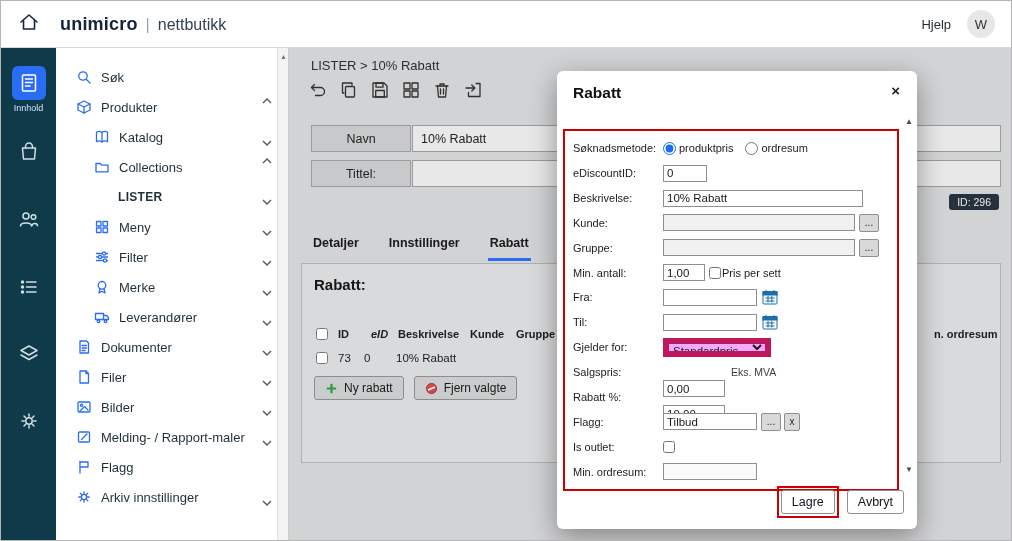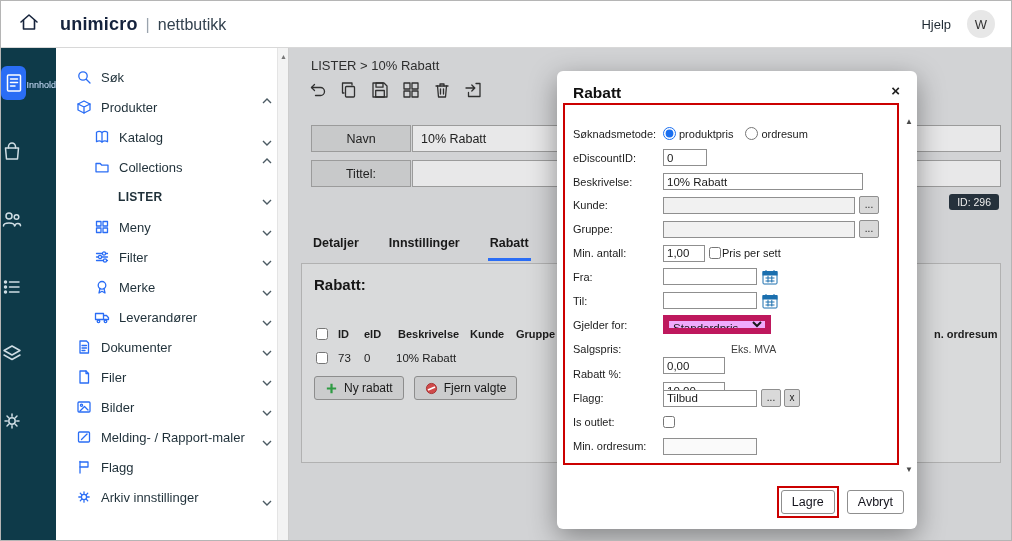--- a/index.html
+++ b/index.html
@@ -14,21 +14,21 @@
   .brand { display:flex; align-items:baseline; margin-left:4px; }
   .brand .b1 { font-size:18px; font-weight:bold; color:#15233d; letter-spacing:.2px; }
   .brand .sep { color:#9aa3ad; margin:0 8px; font-size:16px; }
   .brand .b2 { font-size:16px; color:#33424f; }
   .top-right { margin-left:auto; display:flex; align-items:center; gap:16px; padding-right:16px; }
   .help { font-size:13px; color:#1f2a33; }
   .avatar { width:28px; height:28px; border-radius:50%; background:#e7e7e7; display:flex; align-items:center; justify-content:center; font-size:13px; color:#333; }
 
   
   .rail { position:absolute; left:0; top:47px; bottom:0; width:55px; background:#0e3a49; z-index:6; }
-  .rail-item { position:absolute; left:0; width:55px; display:flex; flex-direction:row; align-items:center; cursor:pointer; }
+  .rail-item { position:absolute; left:0; width:55px; display:flex; flex-direction:column; align-items:center; cursor:pointer; }
   .rail-item svg { width:22px; height:22px; stroke:#cfdde4; fill:none; stroke-width:1.5; stroke-linecap:round; stroke-linejoin:round; }
   .rail-active-box { width:34px; height:34px; border-radius:6px; background:#2a6df5; display:flex; align-items:center; justify-content:center; }
   .rail-active-box svg { stroke:#fff; }
   .rail-label { font-size:9px; color:#cfe2ff; margin-top:3px; }
 
   
   .sidebar { position:absolute; left:55px; top:47px; bottom:0; width:233px; background:#fff; border-right:1px solid #cdcdcd; padding-top:14px; z-index:6; }
   .side-scrollbar { position:absolute; right:0; top:0; bottom:0; width:11px; background:#f3f3f3; border-left:1px solid #e4e4e4; }
   .side-up { position:absolute; top:5px; left:1px; width:9px; text-align:center; font-size:7px; color:#777; }
   .srow { position:relative; display:flex; align-items:center; gap:9px; height:30px; cursor:pointer; font-size:13px; color:#1f3039; padding-left:20px; }
@@ -58,21 +58,21 @@
   .trow .cb { position:absolute; left:14px; top:2px; width:12px; height:12px; }
   .hcell { position:absolute; font-size:11px; font-weight:bold; color:#1c1c1c; top:2px; }
   .dcell { position:absolute; font-size:11.5px; color:#1c1c1c; top:2px;text-align:right; }
   .gbtns { position:absolute; left:12px; top:112px; display:flex; gap:10px; }
   .gbtn { display:inline-flex; align-items:center; gap:6px; background:#cbcccd; border:1px solid #8d8d8d; border-radius:3px; padding:4px 10px; font-size:12px; color:#191919; cursor:pointer; font-family:inherit; }
 
   
   .modal { position:absolute; left:556px; top:70px; width:360px; height:458px; background:#fff; border-radius:6px; box-shadow:0 8px 28px rgba(0,0,0,.38); z-index:30; }
   .modal-title { position:absolute; left:16px; top:13px; font-size:15.5px; font-weight:bold; color:#101010; }
   .modal-close { position:absolute; right:13px; top:9px; font-size:15px; font-weight:bold; color:#222; cursor:pointer; padding:2px 4px; }
-  .redbox { position:absolute; left:6px; top:32px; width:336px; height:362px; border:2px solid #cb0000; padding:17px 4px 5px 8px; display:flex; flex-direction:column; }
+  .redbox { position:absolute; left:6px; top:58px; width:336px; height:362px; border:2px solid #cb0000; padding:5px 4px 5px 8px; display:flex; flex-direction:column; }
   .mrow { display:flex; align-items:center; height:25px; }
   .mlabel { width:90px; flex:0 0 90px; font-size:11px; color:#1c1c1c; white-space:nowrap; }
   .mtxt { height:17px; border:1px solid #8f8f8f; font-size:11.5px; color:#1a1a1a; padding:0 3px; background:#fff; font-family:inherit; }
   .w44 { width:44px; } .w62 { width:62px;margin-top:34px; } .w94 { width:94px; } .w200 { width:200px; } .w192 { width:192px; background:#f1f1f1; }
   .ropt { display:flex; align-items:center; gap:3px; font-size:11px; color:#1c1c1c; }
   .ropt + .ropt { margin-left:12px; }
   input[type="radio"] { width:13px; height:13px; accent-color:#1a6ff0; margin:0; }
   input[type="checkbox"] { width:12px; height:12px; accent-color:#3367d6; margin:0; }
   .mini-btn { width:20px; height:18px; margin-left:4px; background:#d9d9d9; border:1px solid #8f8f8f; border-radius:2px; font-size:10px; line-height:1; color:#222; cursor:pointer; font-family:inherit; }
   .mini-btn.xbtn { width:16px; margin-left:3px; }
@@ -357,21 +357,21 @@
       <div class="tab">Innstillinger</div>
       <div class="tab active">Rabatt</div>
       <div class="tab">Leve</div>
     </div>
 
     <div class="card">
       <div class="card-title">Rabatt:</div>
       <div class="trow" style="top:62px;">
         <input type="checkbox" class="cb" style="">
         <span class="hcell" style="left:36px;">ID</span>
-        <span class="hcell" style="left:62px;">eID</span>
+        <span class="hcell" style="left:69px;font-style:italic;">eID</span>
         <span class="hcell" style="left:96px;">Beskrivelse</span>
         <span class="hcell" style="left:168px;">Kunde</span>
         <span class="hcell" style="left:214px;">Gruppe</span>
         <span class="hcell" style="left:632px;">n. ordresum</span>
       </div>
       <div class="trow" style="top:86px;">
         <input type="checkbox" class="cb" style="">
         <span class="dcell" style="left:36px;">73</span>
         <span class="dcell" style="left:62px;">0</span>
         <span class="dcell" style="left:94px;">10% Rabatt</span>

